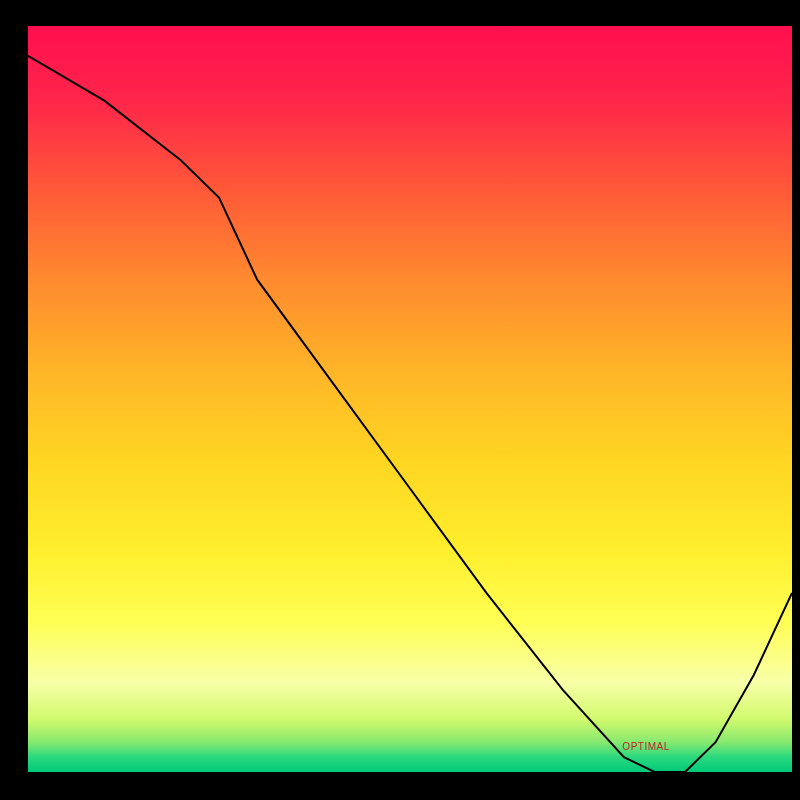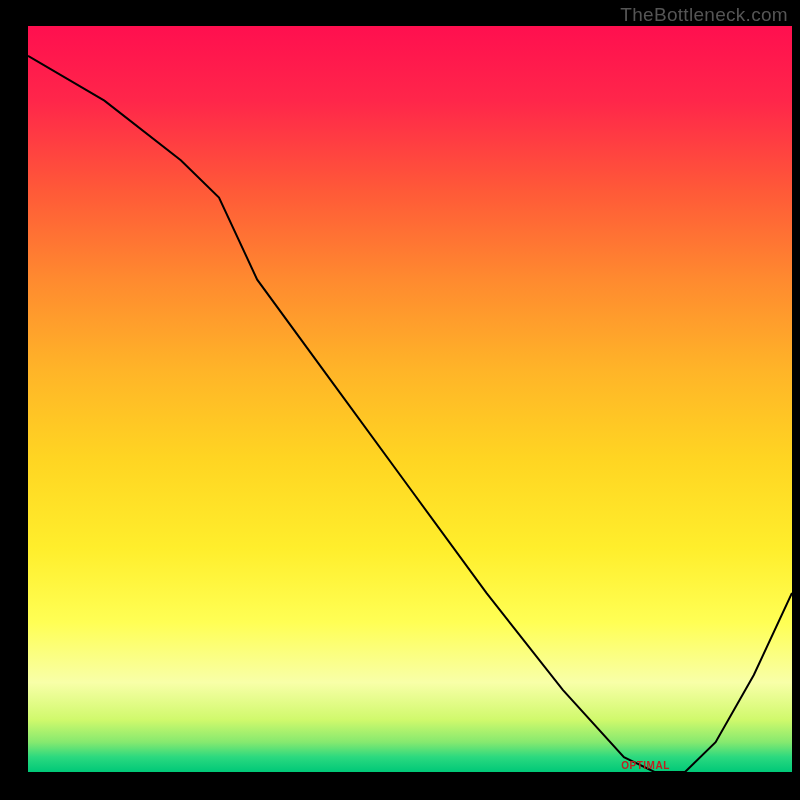--- a/index.html
+++ b/index.html
@@ -52,34 +52,33 @@
   }
   svg.curve {
     position: absolute;
     inset: 0;
     width: 100%;
     height: 100%;
     pointer-events: none;
   }
   .optimal-label {
     position: absolute;
-    bottom: 1px;
+    bottom: 20px;
     right: 16%;
     color: #c02020;
     font-size: 10px;
-    font-weight: 700;
+    font-weight: 400;
     letter-spacing: 0.5px;
     white-space: nowrap;
   }
 </style>
 </head>
 <body>
 
 <div class="chart-wrapper">
-  <div class="watermark">TheBottleneck.com</div>
 
   <div class="plot-area">
     <svg class="curve" viewBox="0 0 100 100" preserveAspectRatio="none">
       <path id="curve-path" fill="none" stroke="#000000" stroke-width="2" vector-effect="non-scaling-stroke" d="M0.00 4.00 L10.00 10.00 L20.00 18.00 L25.00 23.00 L30.00 34.00 L40.00 48.00 L50.00 62.00 L60.00 76.00 L70.00 89.00 L78.00 98.00 L82.00 100.00 L86.00 100.00 L90.00 96.00 L95.00 87.00 L100.00 76.00"></path>
     </svg>
     <div class="optimal-label">OPTIMAL</div>
   </div>
 </div>
 
 </body></html>

